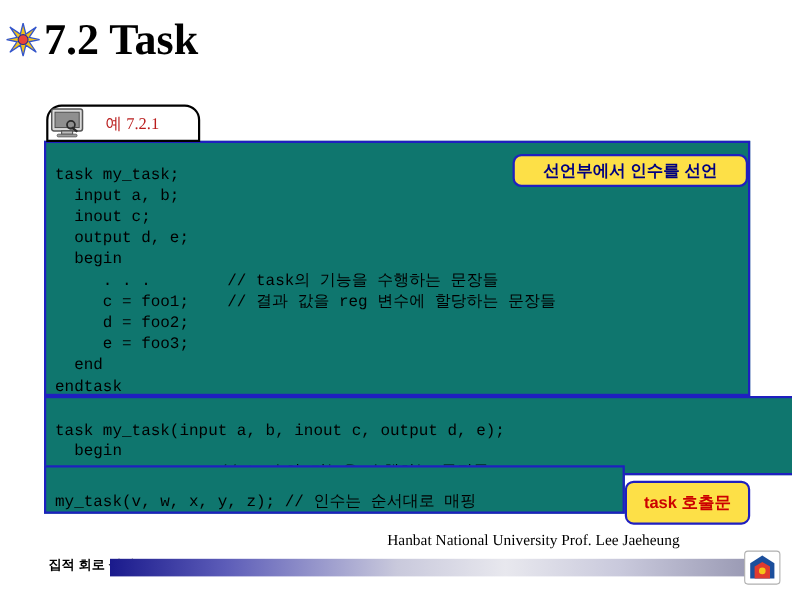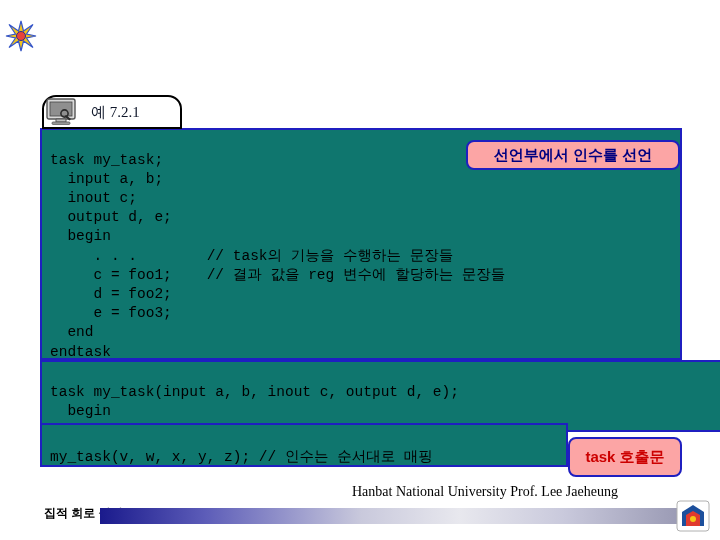--- a/index.html
+++ b/index.html
@@ -60,22 +60,22 @@
   .example-badge .monitor {
     width: 34px;
     height: 28px;
     margin-left: 2px;
     position: relative;
     flex: none;
   }
   .example-badge .label {
     font-family: "Liberation Serif", serif;
     font-size: 15px;
-    color: #0f172a;
-    margin-left: 11px;
+    color: #b91c1c;
+    margin-left: 16px;
     white-space: nowrap;
   }
 
   
   .code-box {
     position: absolute;
     border: 2px solid #1f1fc0;
     box-sizing: border-box;
     background: #0f766e;
   }
@@ -110,21 +110,21 @@
   }
   #code-box-3 .code {
     top: 8px;
   }
 
   
   .callout {
     position: absolute;
     border: 2px solid #1f1fc0;
     border-radius: 8px;
-    background: #fca5a5;
+    background: #fde047;
     box-sizing: border-box;
     display: flex;
     align-items: center;
     justify-content: center;
     font-family: "Liberation Sans", sans-serif;
     font-size: 15px;
     font-weight: bold;
     color: #000080;
     white-space: nowrap;
     z-index: 6;
@@ -189,20 +189,21 @@
 
 <div class="title-row">
   <span class="title-icon">
     <svg width="34" height="34" viewBox="0 0 34 34">
       <g>
         <path d="M17 2 L19.5 12 L29 5.5 L22.5 15 L32 17 L22.5 19 L29 28.5 L19.5 22 L17 32 L14.5 22 L5 28.5 L11.5 19 L2 17 L11.5 15 L5 5.5 L14.5 12 Z" fill="#f2c31a" stroke="#3355cc" stroke-width="1.2"></path>
         <circle cx="17" cy="17" r="4.5" fill="#e8443a" stroke="#2a2a8c" stroke-width="1"></circle>
       </g>
     </svg>
   </span>
+  <span class="title-text">7.2 Task</span>
 </div>
 
 <div class="example-badge">
   <span class="monitor">
     <svg width="34" height="28" viewBox="0 0 34 28">
       <rect x="1" y="1" width="28" height="20" rx="2" fill="#d9d9d9" stroke="#555555" stroke-width="1.4"></rect>
       <rect x="4" y="4" width="22" height="14" fill="#8f8f8f" stroke="#444444" stroke-width="0.8"></rect>
       <path d="M10 21 L10 24 L20 24 L20 21 Z" fill="#bdbdbd" stroke="#555555" stroke-width="1"></path>
       <rect x="6" y="24" width="18" height="2.4" rx="1" fill="#9e9e9e" stroke="#555555" stroke-width="0.8"></rect>
       <path d="M20 17 l5 4 l-1.5 1.5 l-5 -4 z" fill="#2b2b2b"></path>

